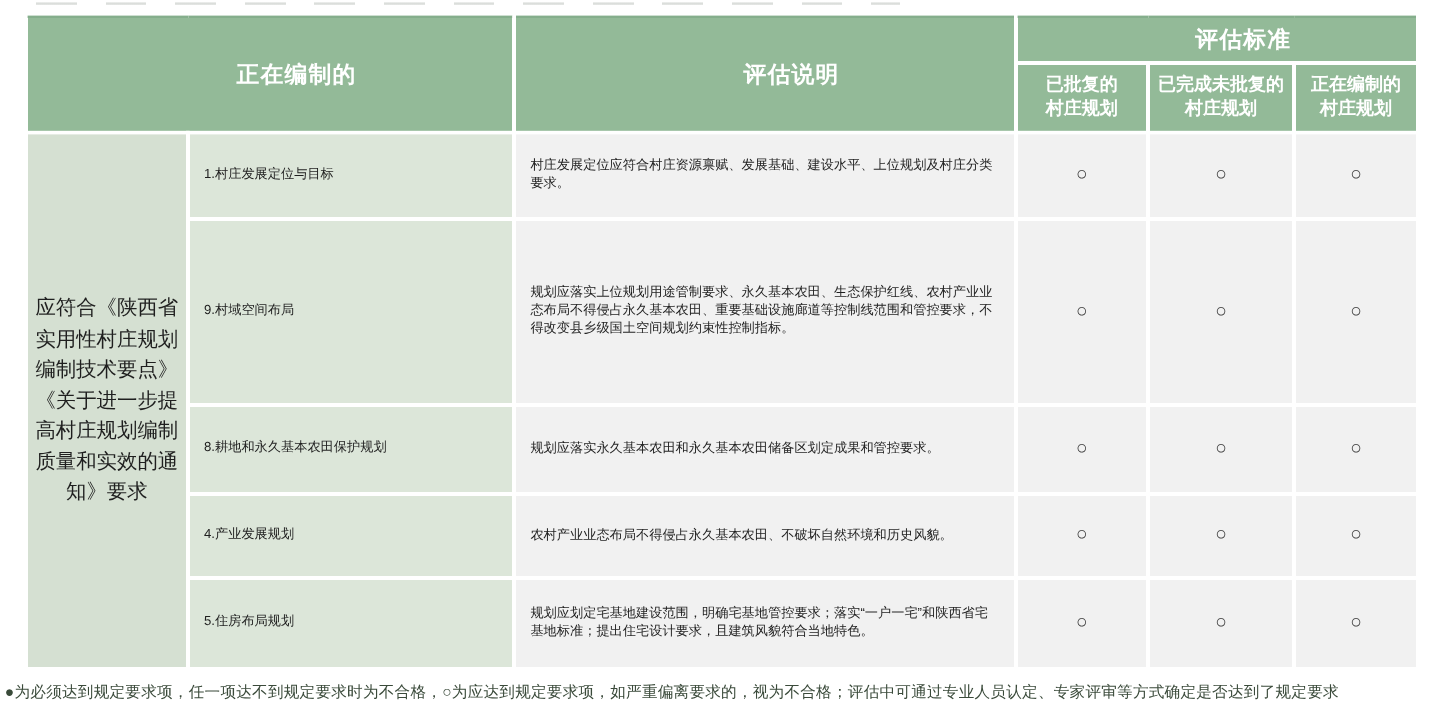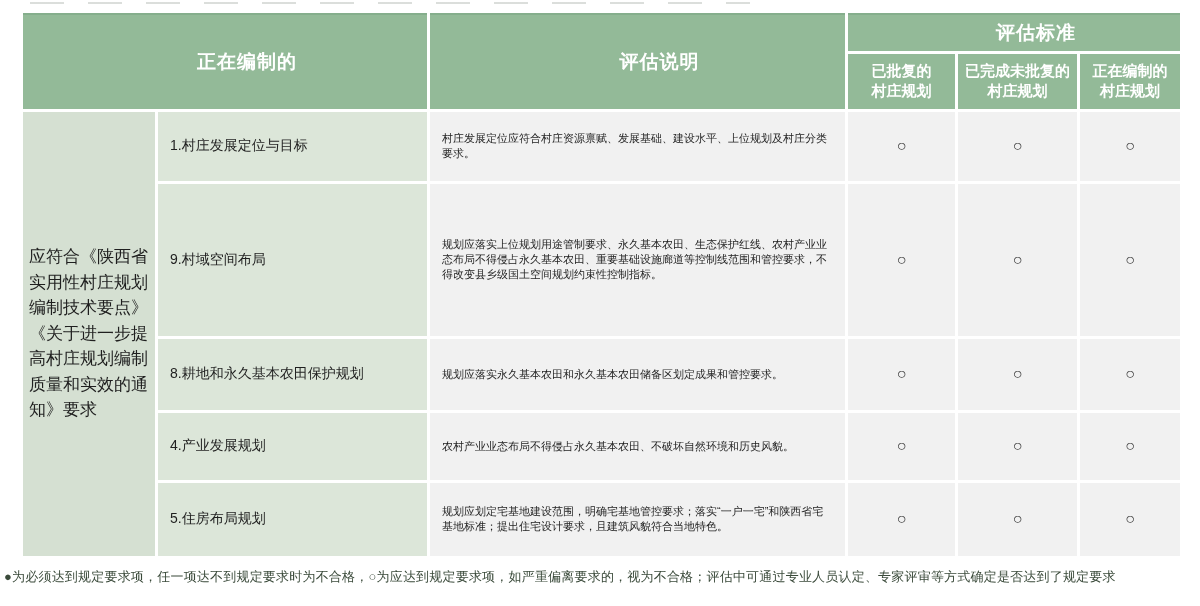--- a/index.html
+++ b/index.html
@@ -46,30 +46,30 @@
     font-weight:bold;
     text-align:center;
     vertical-align:middle;
     border-top:2px solid #85ae8c;
   }
   th.h-main{font-size:19px;letter-spacing:1px;padding-left:44px;}
   th.h-sub{font-size:15px;line-height:1.35;height:58px;border-top:3px solid #fff;}
   tr.h-row1 th{height:38px;}
   td.group-cell{
     background:var(--group-green);
-    text-align:left;
+    text-align:center;
     vertical-align:middle;
     font-size:17px;
     line-height:1.5;
     padding:8px 6px;
   }
   td.item-cell{
     background:var(--item-green);
     vertical-align:middle;
-    font-size:14px;
+    font-size:11px;
     line-height:1.4;
     padding:8px 8px 8px 12px;
   }
   td.desc-cell{
     background:var(--cell-gray);
     vertical-align:middle;
     font-size:11px;
     line-height:1.35;
     padding:10px 12px;
     text-align:left;

